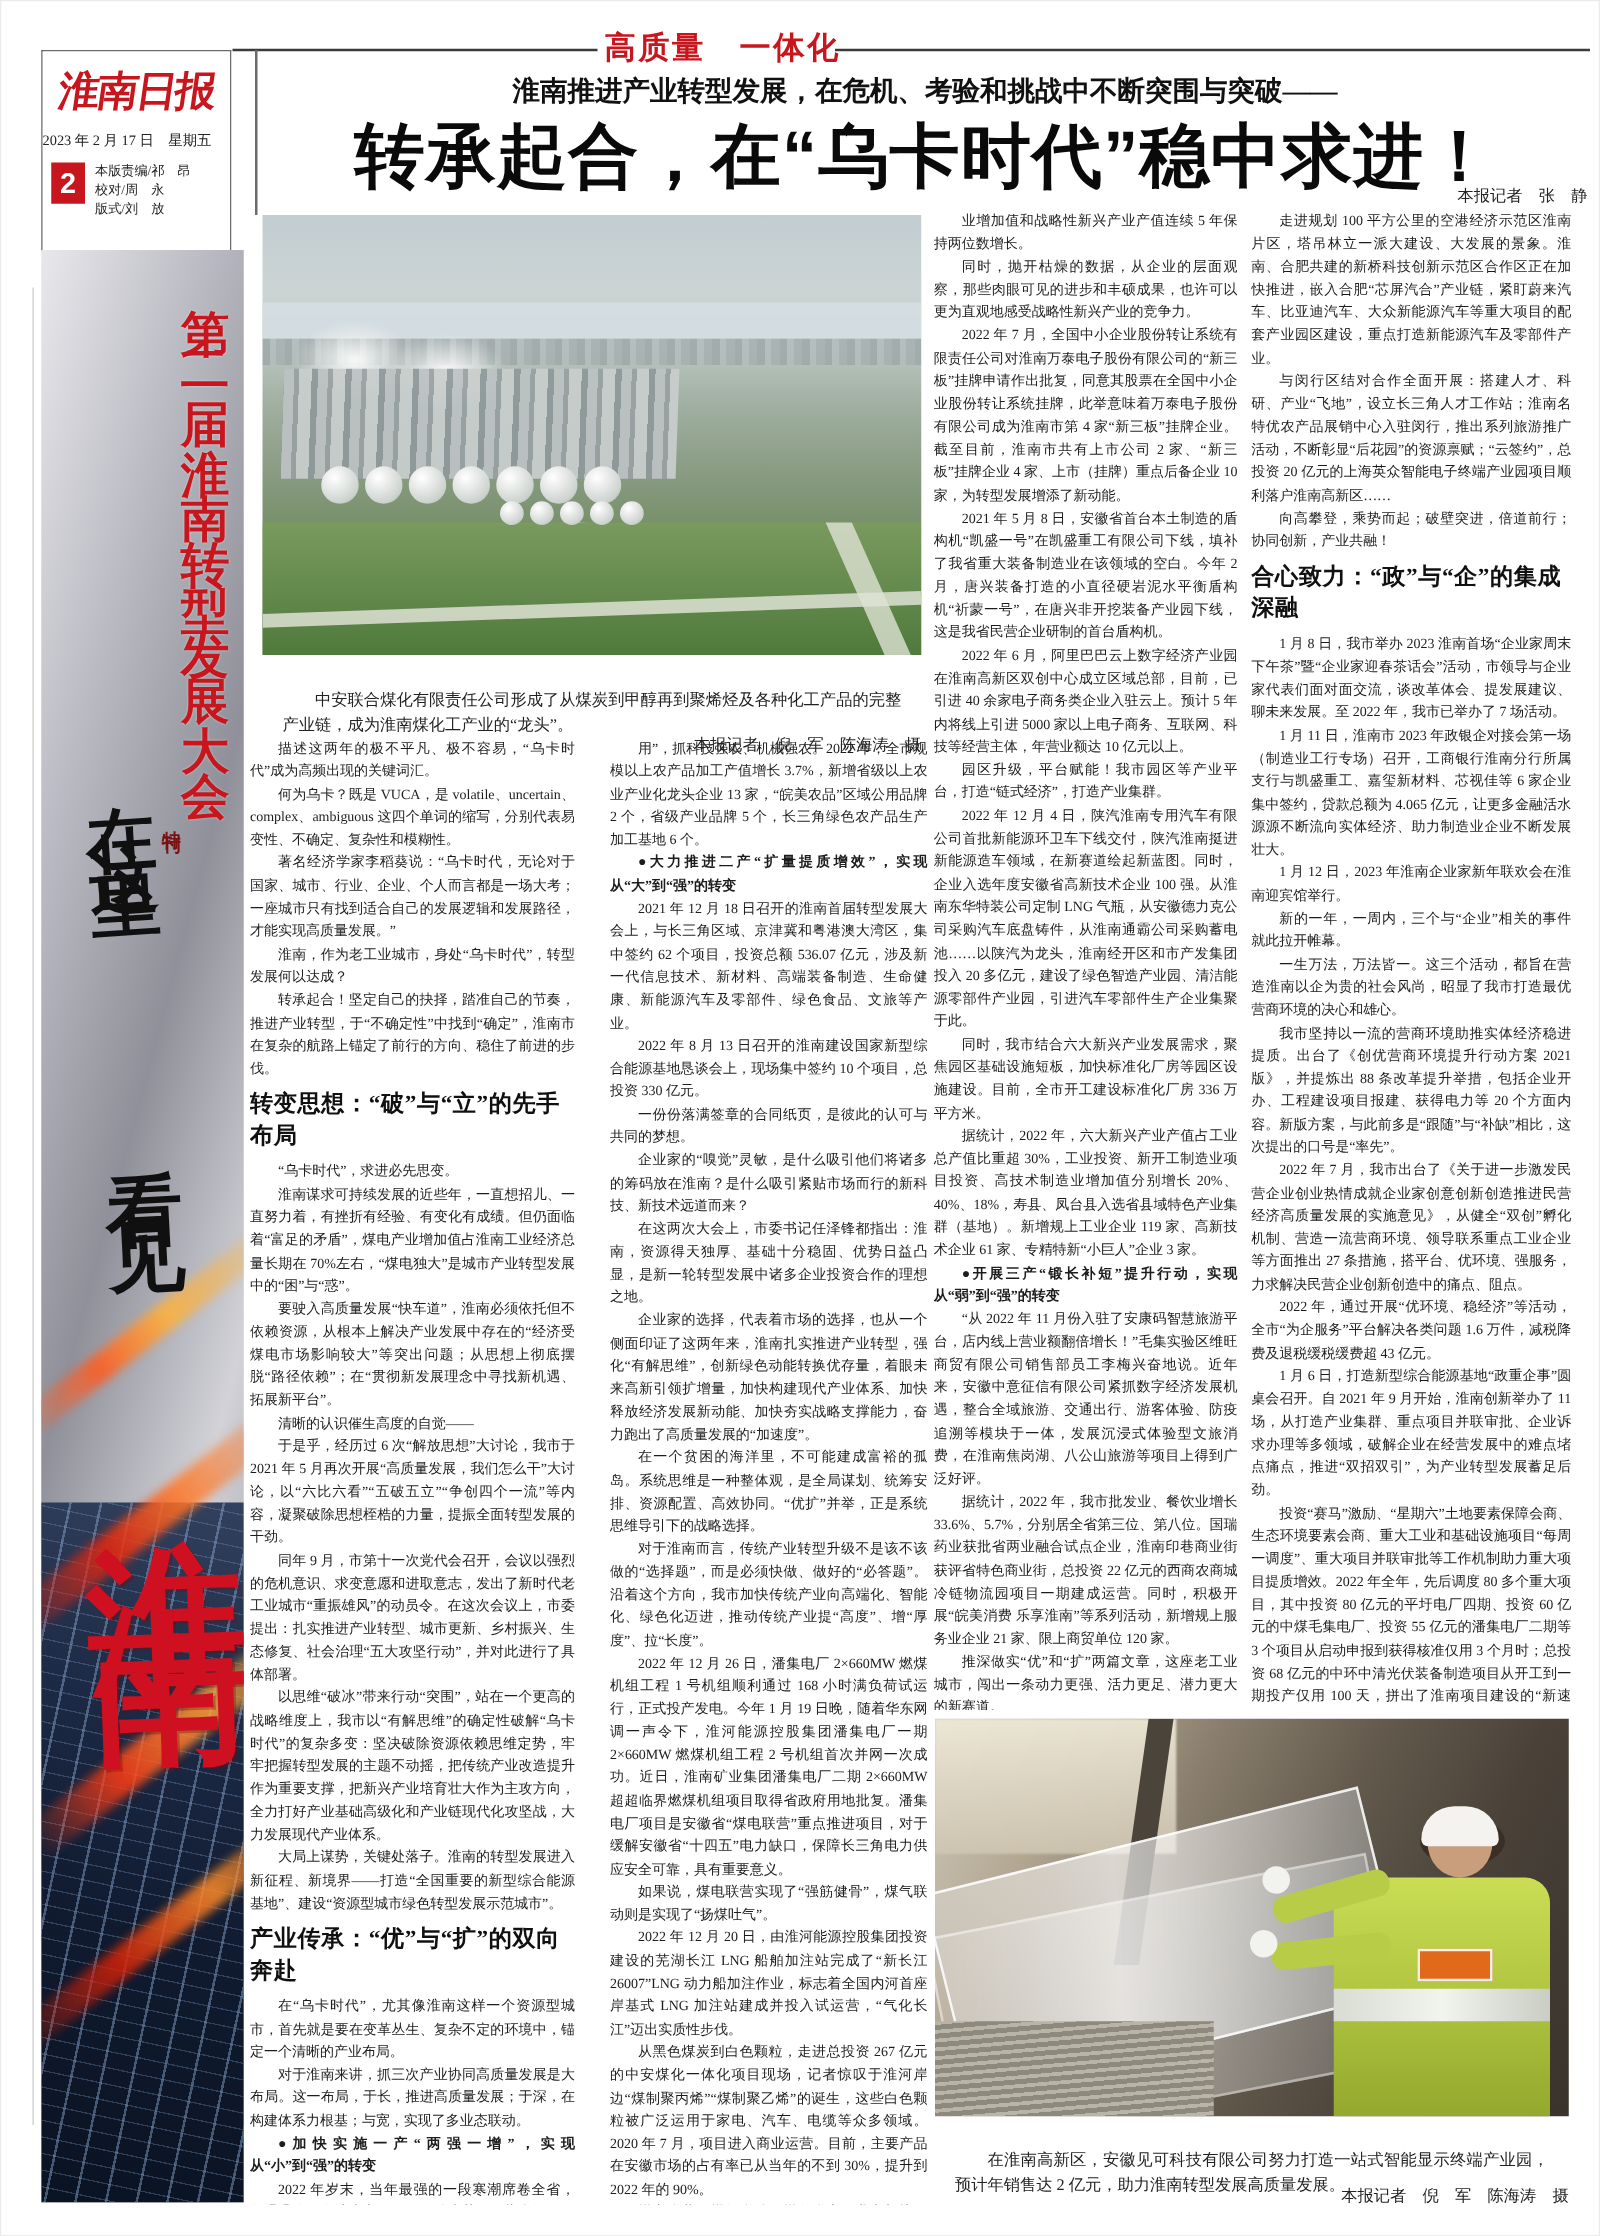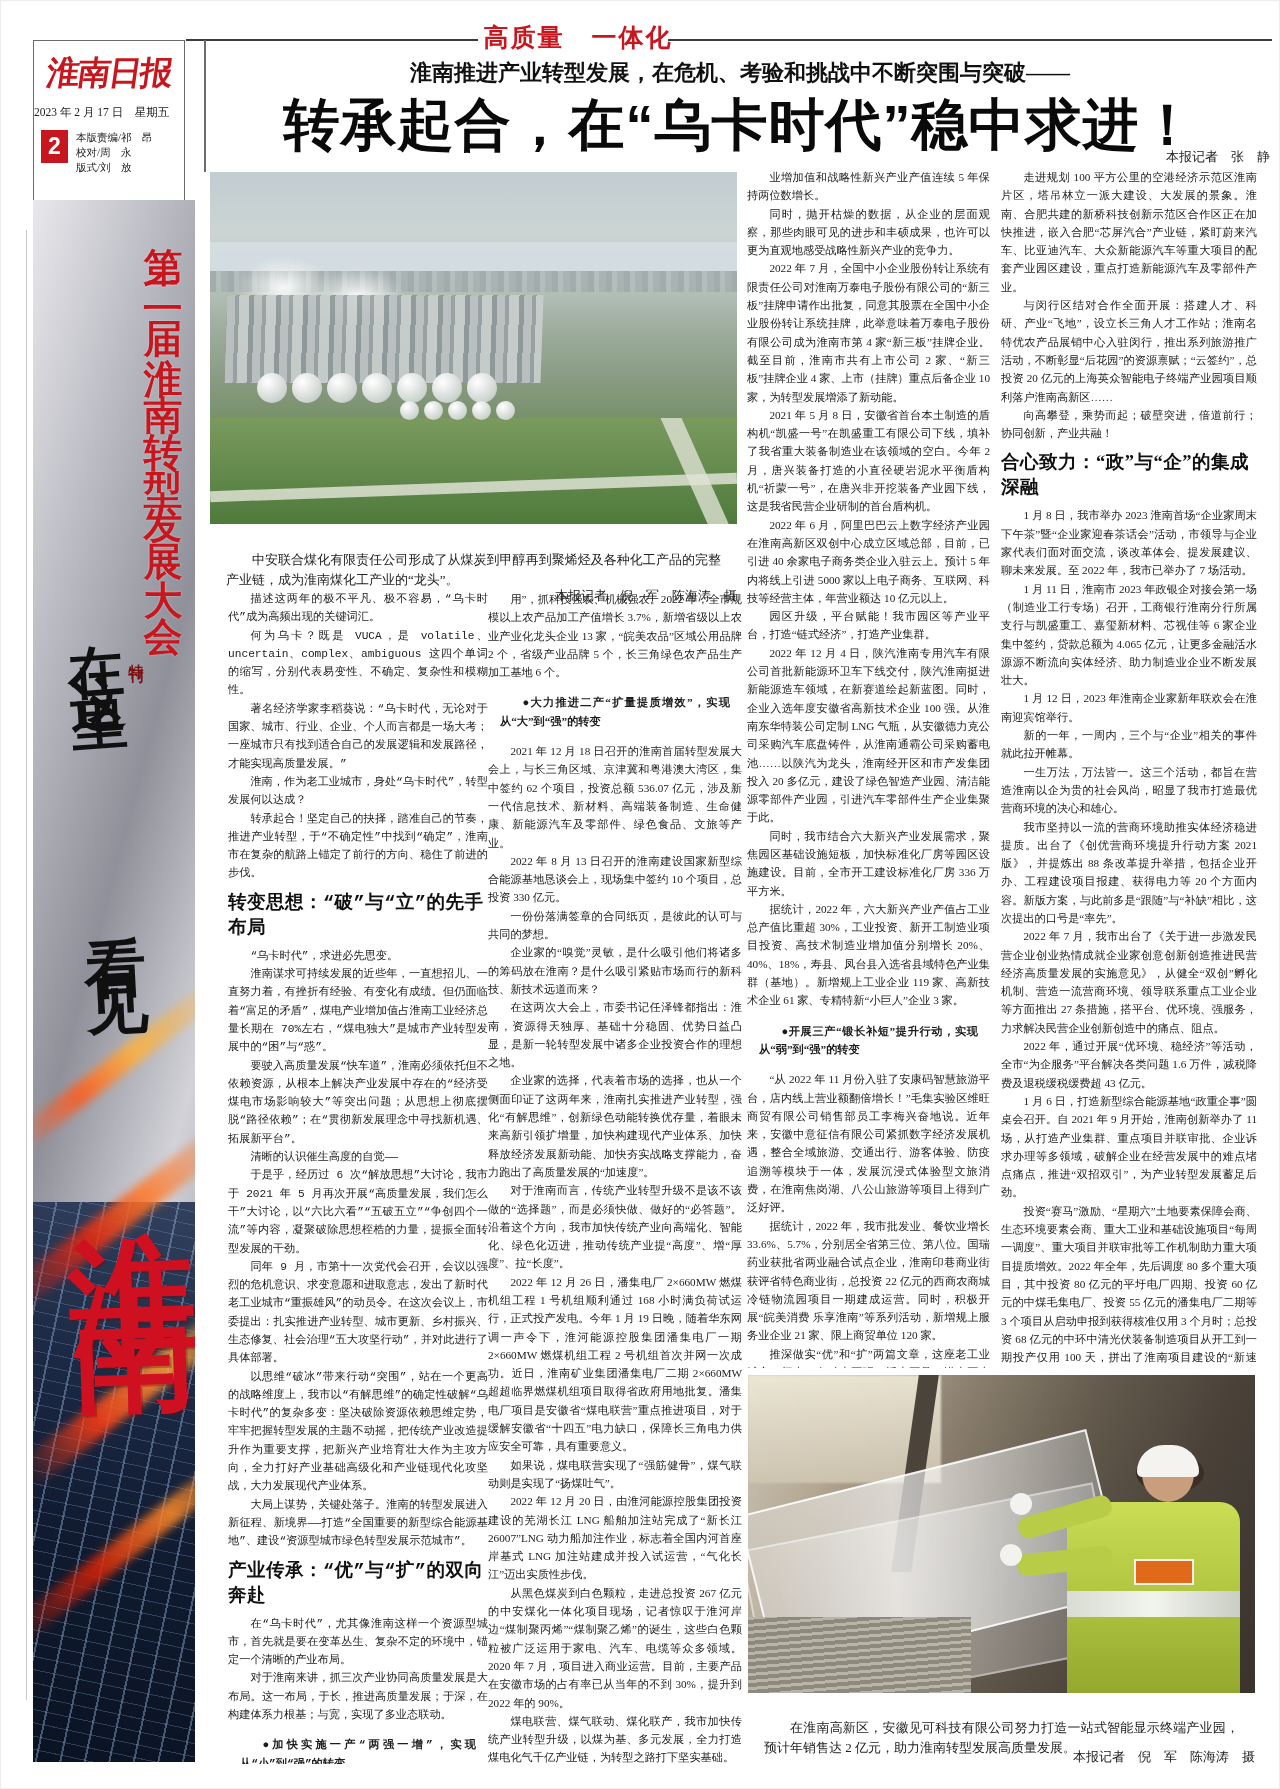--- a/index.html
+++ b/index.html
@@ -108,26 +108,26 @@
   .pb-head{position:absolute;right:12%;bottom:60%;width:52px;height:56px;border-radius:50%;background:#c99e7d;}
   .pb-hair{position:absolute;right:10%;bottom:63%;width:68px;height:40px;border-radius:50%;background:#3a2e26;}
   .pb-cap{position:absolute;right:11%;bottom:68%;width:62px;height:32px;border-radius:30px 30px 6px 6px;background:#f4f3ef;}
   .pb-arm{position:absolute;right:28%;bottom:52%;width:96px;height:22px;background:#b9cc48;transform:rotate(-16deg);border-radius:10px;}
   .pb-arm.low{bottom:38%;transform:rotate(-6deg);}
   .pb-glove{position:absolute;right:44%;bottom:56%;width:22px;height:22px;border-radius:50%;background:#f2f2ee;}
   .pb-glove.low{bottom:40%;right:46%;}
 
   
   .col{position:absolute;overflow:hidden;text-align:justify;font-size:11.2px;line-height:18.3px;color:#1c1c1c;}
-  .col1{left:228px;top:590px;width:260px;height:1174px;font-family:Liberation Mono, monospace;}
+  .col1{left:200px;top:590px;width:260px;height:1174px;}
   .col2{left:488px;top:590px;width:254px;height:1174px;}
   .col3{left:747px;top:168px;width:243px;height:1200px;}
   .col4{left:1001px;top:168px;width:256px;height:1200px;}
   .para{margin:0;text-indent:2em;}
-  .bullet{margin:12px;text-indent:2em;font-weight:bold;}
+  .bullet{margin:0;text-indent:2em;font-weight:bold;}
   .sec-h{font-size:18.5px;line-height:25px;margin:8px 0 6px;text-indent:0;text-align:left;
     font-weight:600;color:#101010;letter-spacing:.5px;}
 </style>
 </head>
 <body>
 
 <div class="page">
   <div class="scan-edge"></div>
 
   <div class="rule l"></div>
@@ -219,20 +219,21 @@
     </div>
   <div class="col col2">
       <p class="para">用”，抓科技强农、机械强农。2022 年，全市规模以上农产品加工产值增长 3.7%，新增省级以上农业产业化龙头企业 13 家，“皖美农品”区域公用品牌 2 个，省级产业品牌 5 个，长三角绿色农产品生产加工基地 6 个。</p>
       <p class="bullet">●大力推进二产“扩量提质增效”，实现从“大”到“强”的转变</p>
       <p class="para">2021 年 12 月 18 日召开的淮南首届转型发展大会上，与长三角区域、京津冀和粤港澳大湾区，集中签约 62 个项目，投资总额 536.07 亿元，涉及新一代信息技术、新材料、高端装备制造、生命健康、新能源汽车及零部件、绿色食品、文旅等产业。</p>
       <p class="para">2022 年 8 月 13 日召开的淮南建设国家新型综合能源基地恳谈会上，现场集中签约 10 个项目，总投资 330 亿元。</p>
       <p class="para">一份份落满签章的合同纸页，是彼此的认可与共同的梦想。</p>
       <p class="para">企业家的“嗅觉”灵敏，是什么吸引他们将诸多的筹码放在淮南？是什么吸引紧贴市场而行的新科技、新技术远道而来？</p>
       <p class="para">在这两次大会上，市委书记任泽锋都指出：淮南，资源得天独厚、基础十分稳固、优势日益凸显，是新一轮转型发展中诸多企业投资合作的理想之地。</p>
       <p class="para">企业家的选择，代表着市场的选择，也从一个侧面印证了这两年来，淮南扎实推进产业转型，强化“有解思维”，创新绿色动能转换优存量，着眼未来高新引领扩增量，加快构建现代产业体系、加快释放经济发展新动能、加快夯实战略支撑能力，奋力跑出了高质量发展的“加速度”。</p>
+      <p class="para">在一个贫困的海洋里，不可能建成富裕的孤岛。系统思维是一种整体观，是全局谋划、统筹安排、资源配置、高效协同。“优扩”并举，正是系统思维导引下的战略选择。</p>
       <p class="para">对于淮南而言，传统产业转型升级不是该不该做的“选择题”，而是必须快做、做好的“必答题”。沿着这个方向，我市加快传统产业向高端化、智能化、绿色化迈进，推动传统产业提“高度”、增“厚度”、拉“长度”。</p>
       <p class="para">2022 年 12 月 26 日，潘集电厂 2×660MW 燃煤机组工程 1 号机组顺利通过 168 小时满负荷试运行，正式投产发电。今年 1 月 19 日晚，随着华东网调一声令下，淮河能源控股集团潘集电厂一期 2×660MW 燃煤机组工程 2 号机组首次并网一次成功。近日，淮南矿业集团潘集电厂二期 2×660MW 超超临界燃煤机组项目取得省政府用地批复。潘集电厂项目是安徽省“煤电联营”重点推进项目，对于缓解安徽省“十四五”电力缺口，保障长三角电力供应安全可靠，具有重要意义。</p>
       <p class="para">如果说，煤电联营实现了“强筋健骨”，煤气联动则是实现了“扬煤吐气”。</p>
       <p class="para">2022 年 12 月 20 日，由淮河能源控股集团投资建设的芜湖长江 LNG 船舶加注站完成了“新长江 26007”LNG 动力船加注作业，标志着全国内河首座岸基式 LNG 加注站建成并投入试运营，“气化长江”迈出实质性步伐。</p>
       <p class="para">从黑色煤炭到白色颗粒，走进总投资 267 亿元的中安煤化一体化项目现场，记者惊叹于淮河岸边“煤制聚丙烯”“煤制聚乙烯”的诞生，这些白色颗粒被广泛运用于家电、汽车、电缆等众多领域。2020 年 7 月，项目进入商业运营。目前，主要产品在安徽市场的占有率已从当年的不到 30%，提升到 2022 年的 90%。</p>
       <p class="para">煤电联营、煤气联动、煤化联产，我市加快传统产业转型升级，以煤为基、多元发展，全力打造煤电化气千亿产业链，为转型之路打下坚实基础。</p>
     </div>
   <div class="col col3">
       <p class="para">业增加值和战略性新兴产业产值连续 5 年保持两位数增长。</p>
       <p class="para">同时，抛开枯燥的数据，从企业的层面观察，那些肉眼可见的进步和丰硕成果，也许可以更为直观地感受战略性新兴产业的竞争力。</p>

